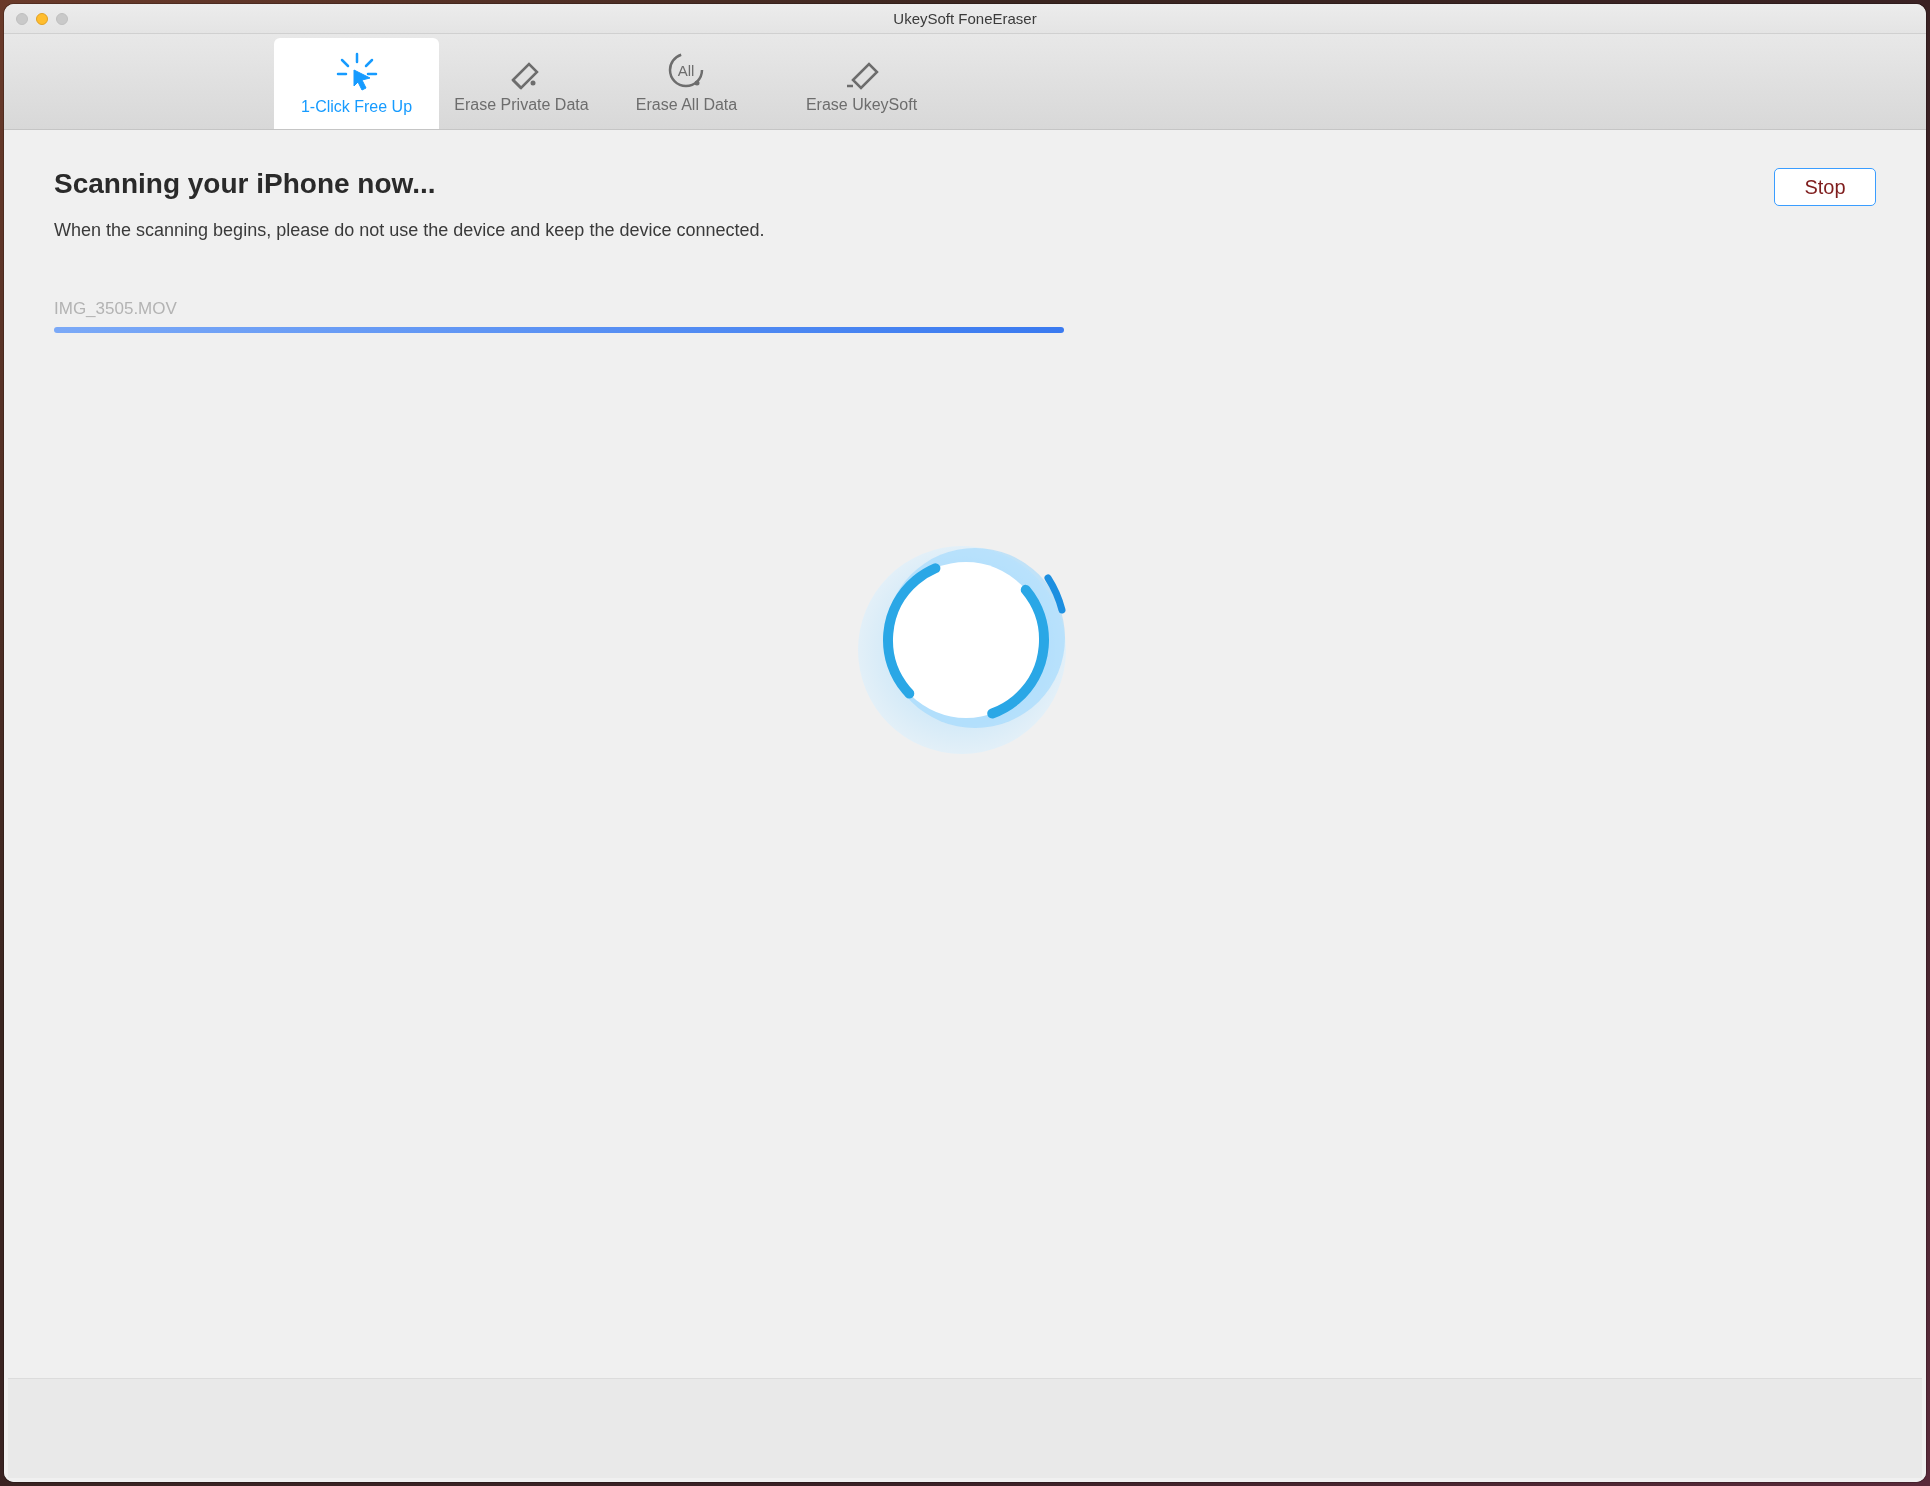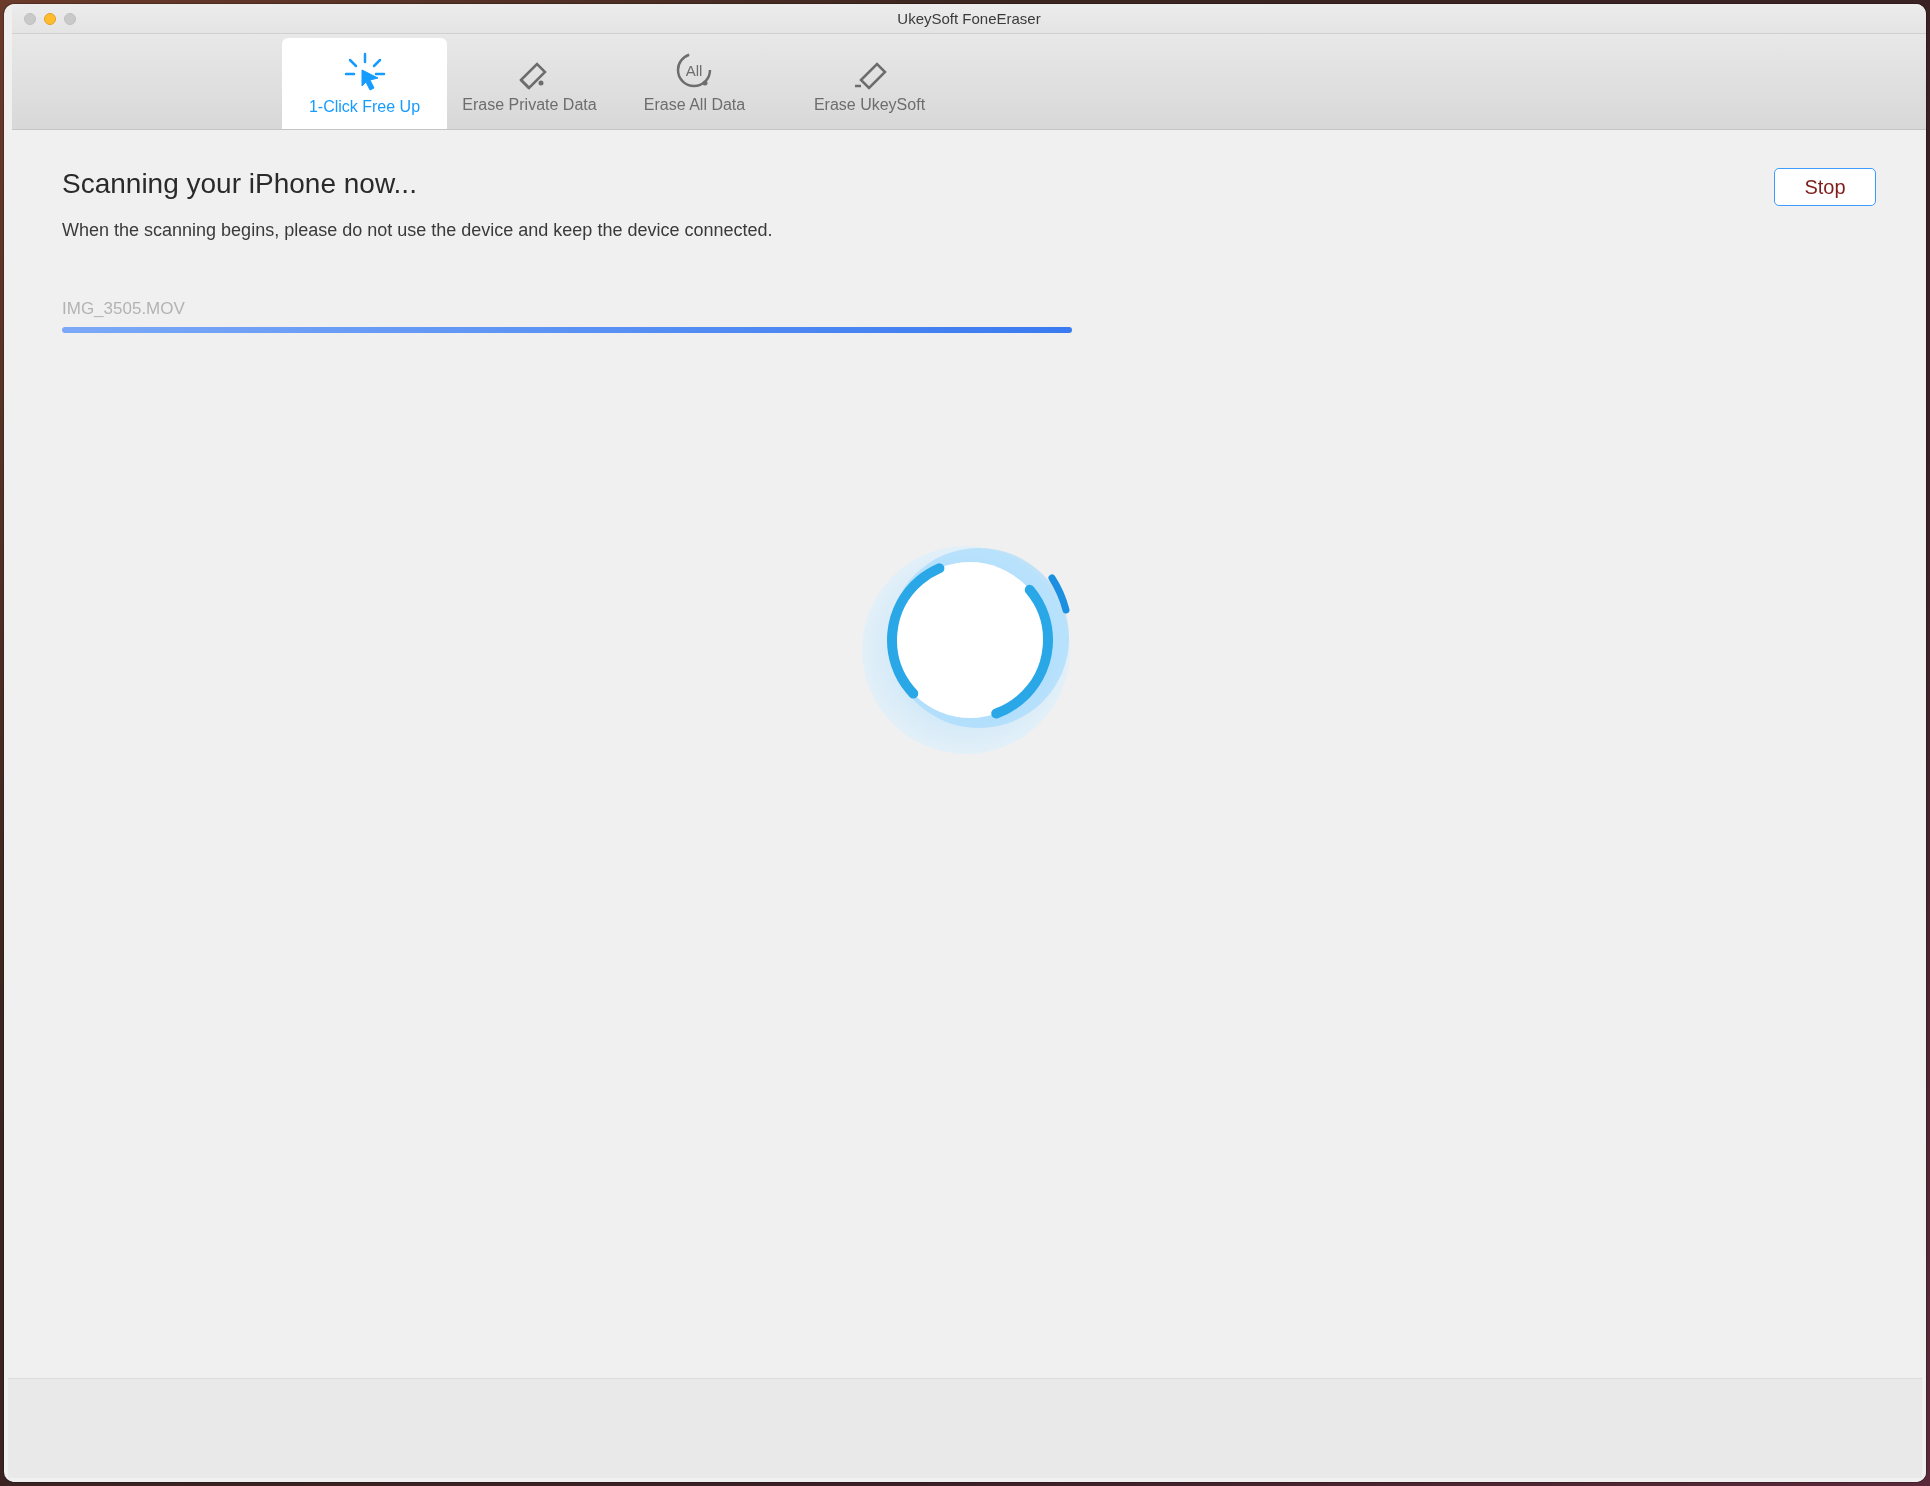--- a/index.html
+++ b/index.html
@@ -13,21 +13,20 @@
   }
   .window {
     position: absolute;
     top: 4px; left: 4px; right: 4px; bottom: 4px;
     background: #f0f0f0;
     border-radius: 10px;
     overflow: hidden;
     display: flex;
     flex-direction: column;
     box-shadow: 0 0 0 1px rgba(0,0,0,.2);
-    padding-left: 8px;
   }
   .titlebar {
     height: 30px;
     background: linear-gradient(#ececec,#e4e4e4);
     display: flex;
     align-items: center;
     position: relative;
     border-bottom: 1px solid #d0d0d0;
   }
   .traffic-lights { display:flex; gap:8px; margin-left:12px; }
@@ -65,21 +64,21 @@
   .tab svg { stroke:#6d6d6d; fill:none; }
   .tab.active svg { stroke:#169bff; }
 
   .content {
     flex:1;
     background:#f0f0f0;
     padding: 38px 50px 0 50px;
     position:relative;
   }
   .header-row { display:flex; justify-content:space-between; align-items:flex-start; }
-  .heading { font-size:28px; font-weight:400; color:#2a2a2a; }
+  .heading { font-size:28px; font-weight:700; color:#2a2a2a; }
   .subheading { margin-top:20px; font-size:18px; color:#3a3a3a;text-align:right; }
   .stop-btn {
     width:102px; height:38px;
     border:1.5px solid #3a9dff;
     background:#fff;
     color:#7f1d1d;
     font-size:20px;
     border-radius:5px;
     cursor:pointer;
   }

